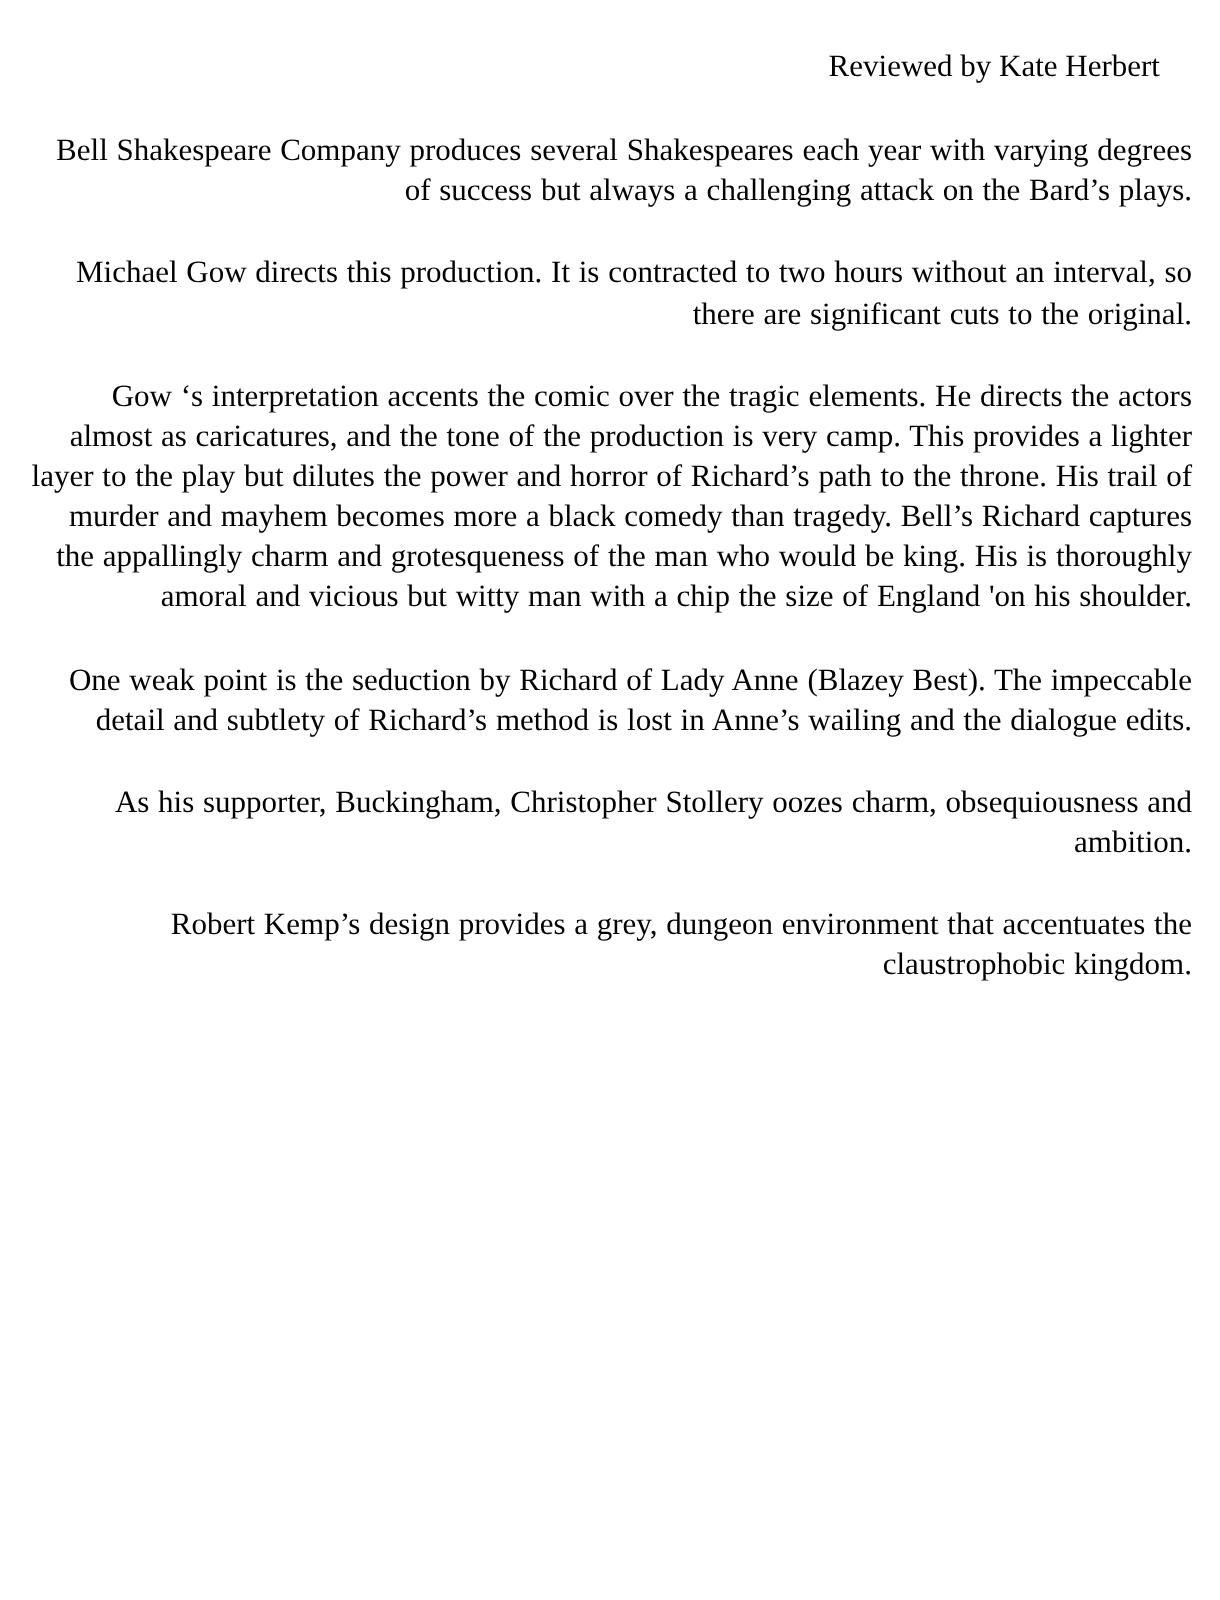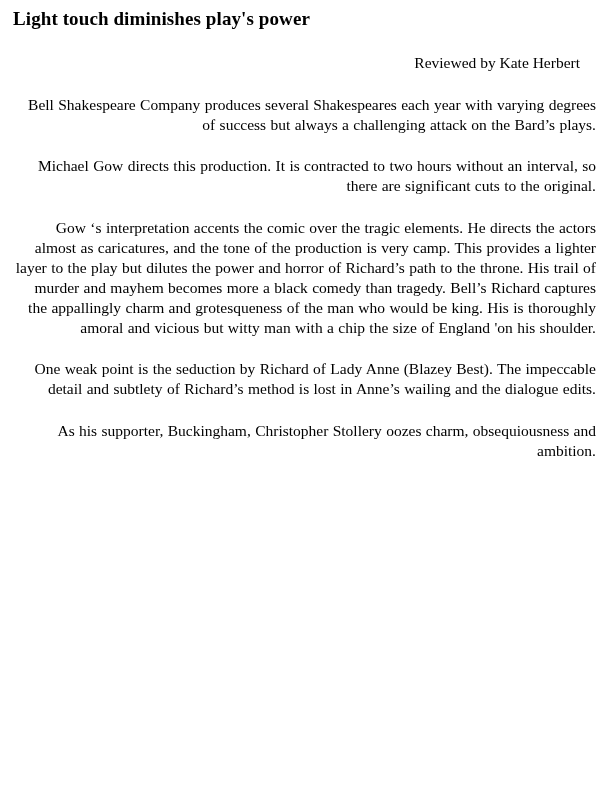--- a/index.html
+++ b/index.html
@@ -43,27 +43,27 @@
     margin: 0 0 21px 0;
     max-width: 586px;
     text-align: right;
     word-spacing: 0.5px;
   }
 </style>
 </head>
 <body>
 
 <div class="page">
-  <h1 class="title">Light touch diminishes play's power</h1>
 
   <div class="byline-block">
     <p class="byline">Reviewed by Kate Herbert</p>
   </div>
 
   <div class="article-body">
 
   <p class="para">Bell Shakespeare Company produces several Shakespeares each year with varying degrees of success but always a challenging attack on the Bard’s plays.</p>
       <p class="para">Michael Gow directs this production. It is contracted to two hours without an interval, so there are significant cuts to the original.</p>
       <p class="para">Gow ‘s interpretation accents the comic over the tragic elements. He directs the actors almost as caricatures, and the tone of the production is very camp. This provides a lighter layer to the play but dilutes the power and horror of Richard’s path to the throne. His trail of murder and mayhem becomes more a black comedy than tragedy. Bell’s Richard captures the appallingly charm and grotesqueness of the man who would be king. His is thoroughly amoral and vicious but witty man with a chip the size of England 'on his shoulder.</p>
       <p class="para">One weak point is the seduction by Richard of Lady Anne (Blazey Best). The impec­cable detail and subtlety of Richard’s method is lost in Anne’s wailing and the dialogue edits.</p>
       <p class="para">As his supporter, Buckingham, Christopher Stollery oozes charm, obsequiousness and ambition.</p>
+      <p class="para">Robert Kemp’s design provides a grey, dungeon environment that accentuates the claustrophobic kingdom.</p>
     </div>
 </div>
 
 </body></html>

